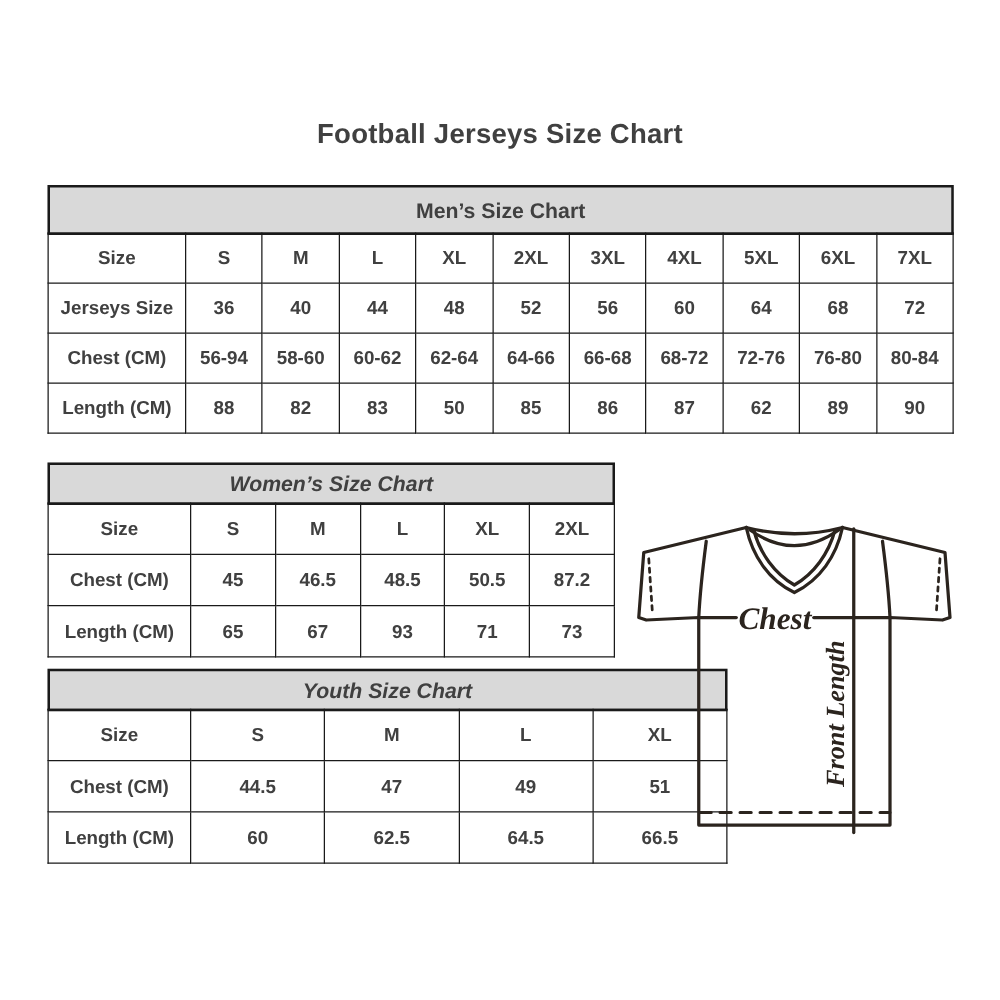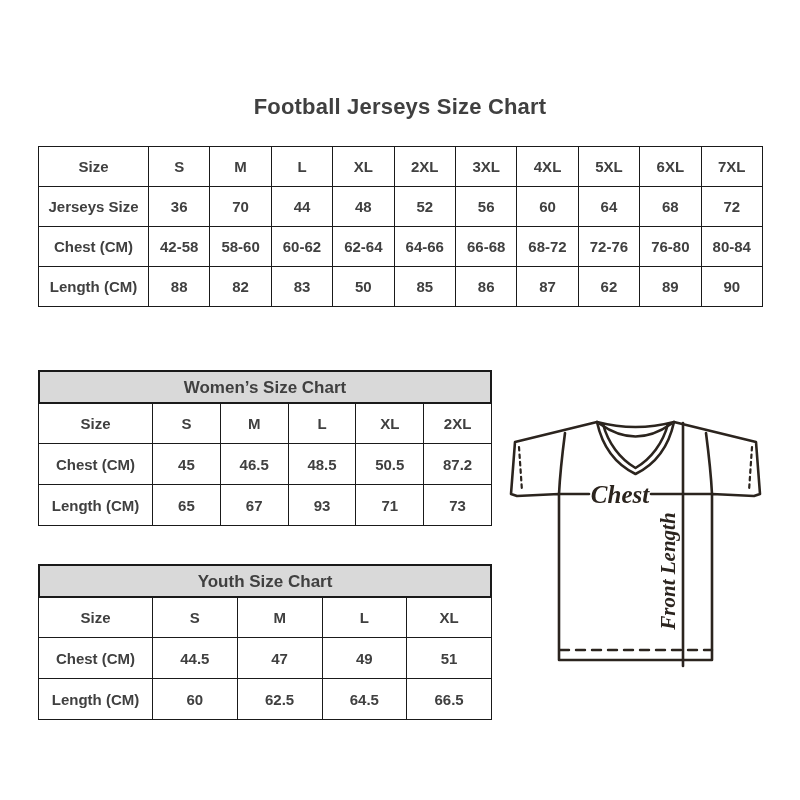--- a/index.html
+++ b/index.html
@@ -10,48 +10,49 @@
   .title{
     position:absolute;left:0;top:94px;width:800px;text-align:center;
     font-size:22px;font-weight:bold;letter-spacing:.2px;
   }
   .chart{position:absolute;}
   .chart-header{
     box-sizing:border-box;border:2px solid #1a1a1a;background:#d9d9d9;
     text-align:center;font-weight:bold;font-size:17px;
     height:40px;line-height:37px;
   }
-  .chart.small .chart-header{height:34px;line-height:31px;}
+  .chart.small .chart-header{height:34px;line-height:31px;font-style:italic;}
   .size-table{
     width:100%;border-collapse:collapse;table-layout:fixed;margin-top:-2px;
     border:1px solid #7f1d1d;
   }
   .size-table td{
     box-sizing:border-box;border:1px solid #1a1a1a;height:40px;
     text-align:center;vertical-align:middle;font-weight:bold;font-size:15px;
     padding:0 2px;white-space:nowrap;overflow:hidden;
   }
   .chart.small .size-table td{height:41px;}
   #mens-chart{left:38px;top:148px;width:725px;}
   #womens-chart{left:38px;top:370px;width:454px;}
-  #youth-chart{left:38px;top:564px;width:454px;}
+  #youth-chart{left:38px;top:535px;width:544px;}
   #jersey{position:absolute;left:503px;top:415px;width:266px;height:258px;}
   .serif-label{
     font-family:"Liberation Serif",serif;font-style:italic;font-weight:bold;
     fill:#2b241e;
   }
 </style>
 </head>
 <body>
 
 <div class="page">
 
   <div class="title">Football Jerseys Size Chart</div>
 
   <div class="chart" id="mens-chart">
+    <div class="chart-header">Men’s Size Chart</div>
     <table class="size-table">
       <colgroup>
           <col style="width: 110px;">
           <col>
           <col>
           <col>
           <col>
           <col>
           <col>
           <col>
@@ -69,33 +70,33 @@
             <td>2XL</td>
             <td>3XL</td>
             <td>4XL</td>
             <td>5XL</td>
             <td>6XL</td>
             <td>7XL</td>
           </tr>
           <tr>
             <td>Jerseys Size</td>
             <td>36</td>
-            <td>70</td>
+            <td>40</td>
             <td>44</td>
             <td>48</td>
             <td>52</td>
             <td>56</td>
             <td>60</td>
             <td>64</td>
             <td>68</td>
             <td>72</td>
           </tr>
           <tr>
             <td>Chest (CM)</td>
-            <td>42-58</td>
+            <td>56-94</td>
             <td>58-60</td>
             <td>60-62</td>
             <td>62-64</td>
             <td>64-66</td>
             <td>66-68</td>
             <td>68-72</td>
             <td>72-76</td>
             <td>76-80</td>
             <td>80-84</td>
           </tr>

